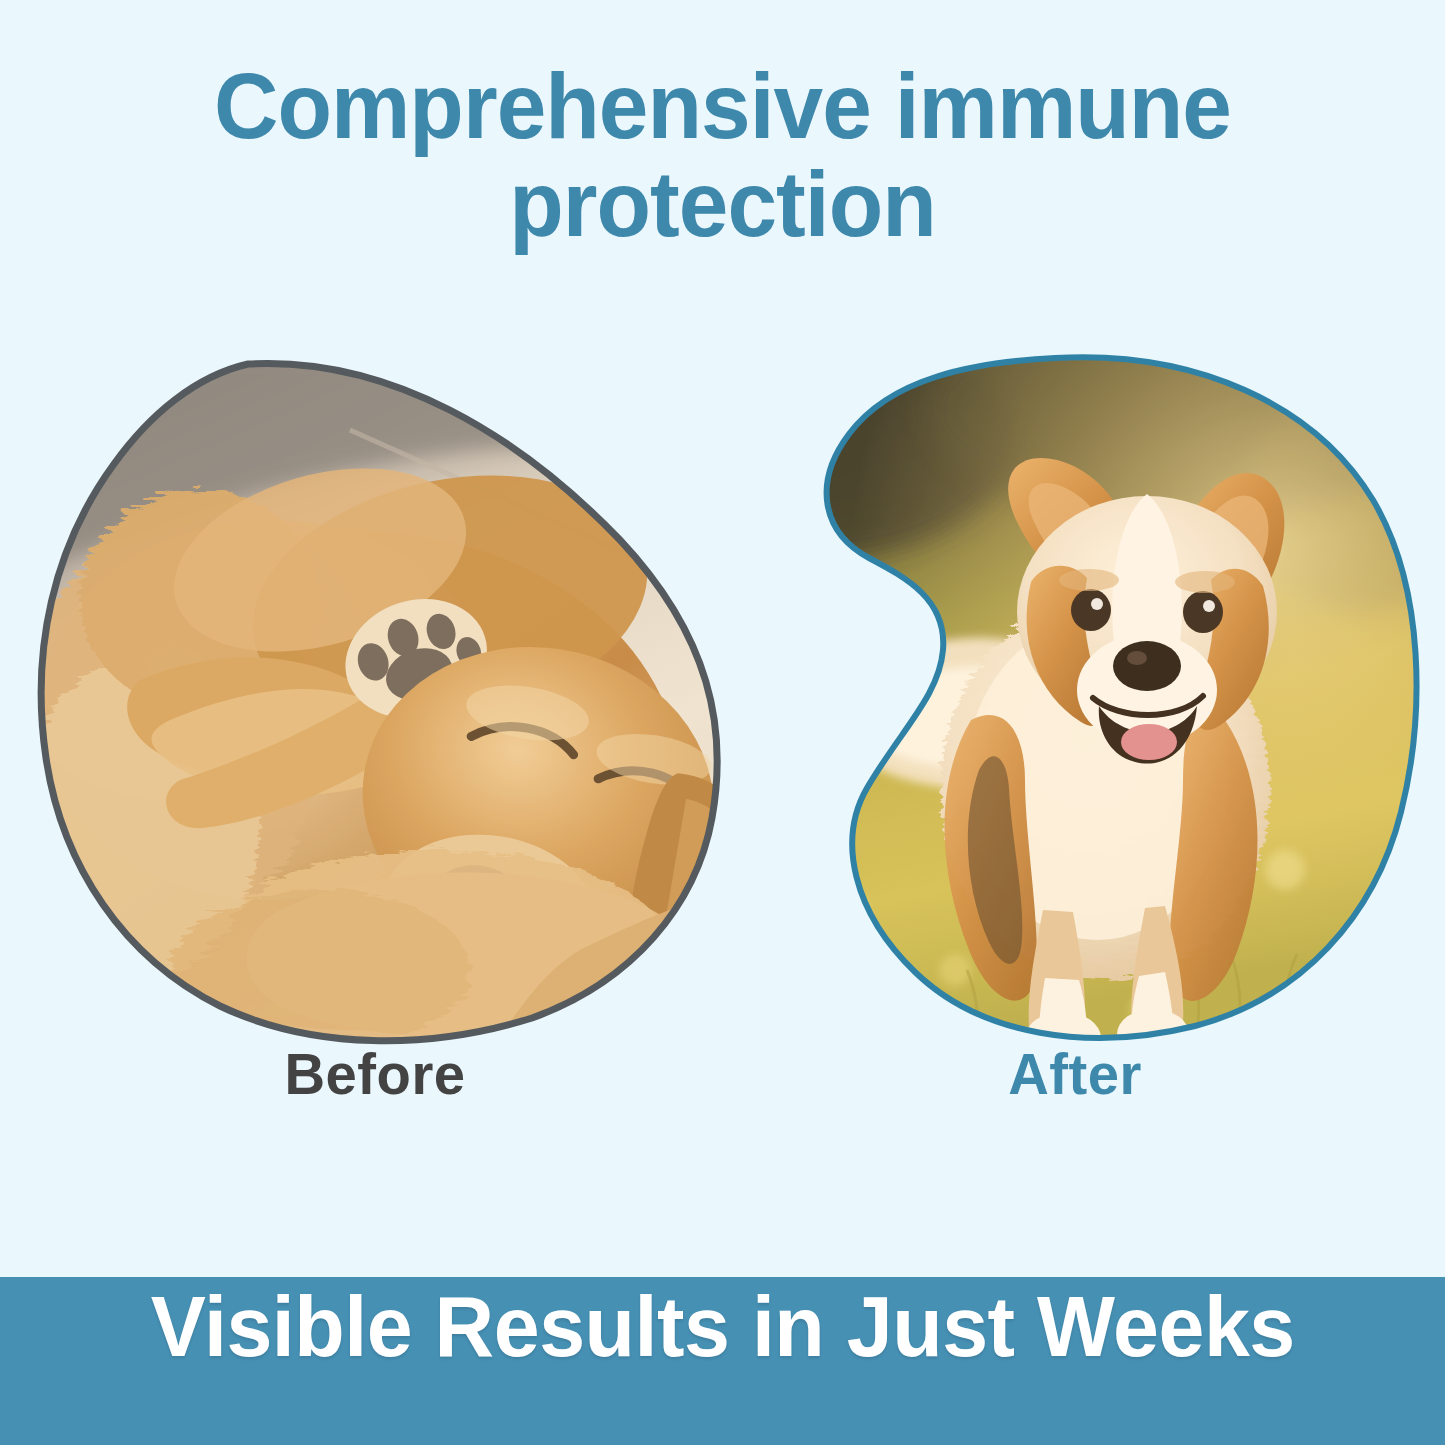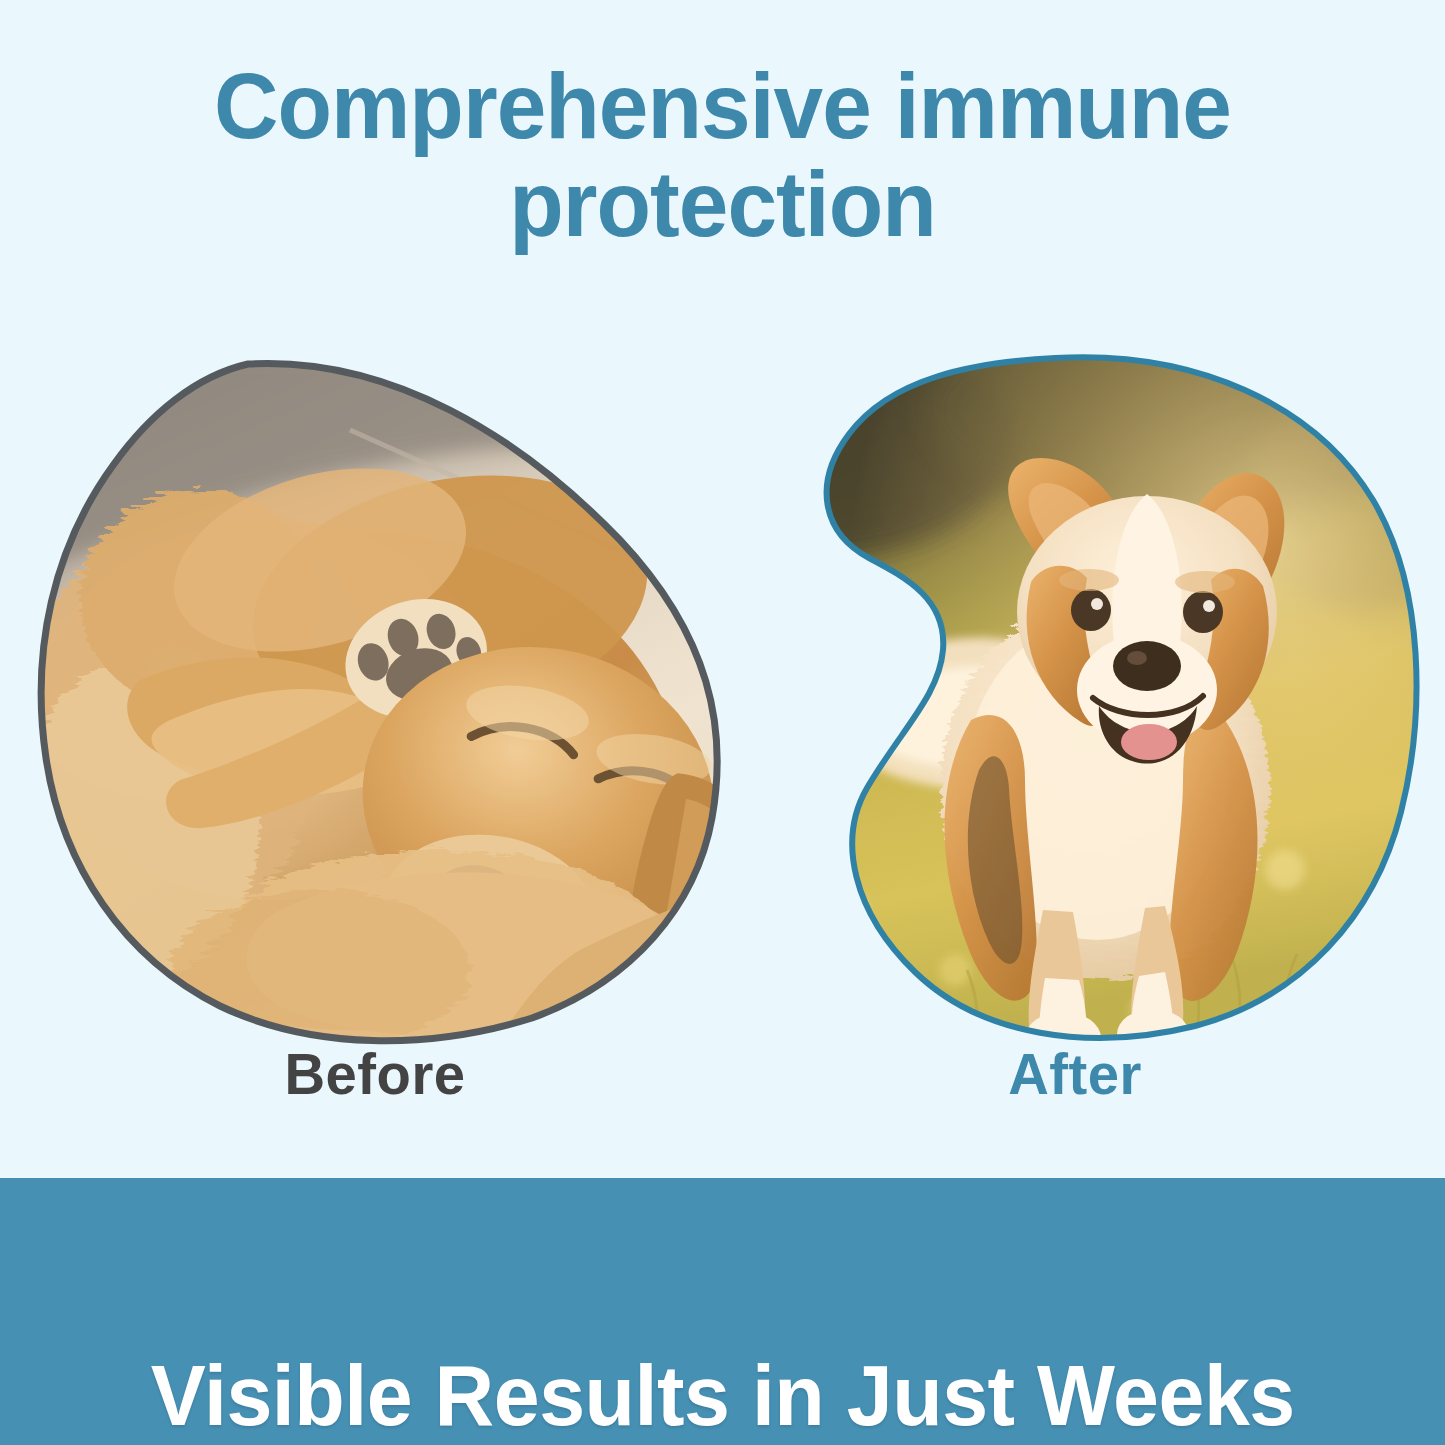--- a/index.html
+++ b/index.html
@@ -49,24 +49,24 @@
     letter-spacing:.5px;
     transform:scaleX(.97);
   }
   .caption.before{color:#434343;}
   .caption.after{color:#3e88ac;}
 
   
   .banner{
     position:absolute;
     left:0;right:0;bottom:0;
-    height:267px;
+    height:168px;
     background:#4690b4;
     display:flex;
-    align-items:flex-end;
+    align-items:flex-start;
     justify-content:center;
   }
   .banner-text{
     color:#ffffff;
     font-weight:700;
     font-size:86px;
     letter-spacing:-.5px;
     transform:scaleX(.96);
     text-shadow:0 2px 3px rgba(0,0,0,.12);
     white-space:nowrap;

